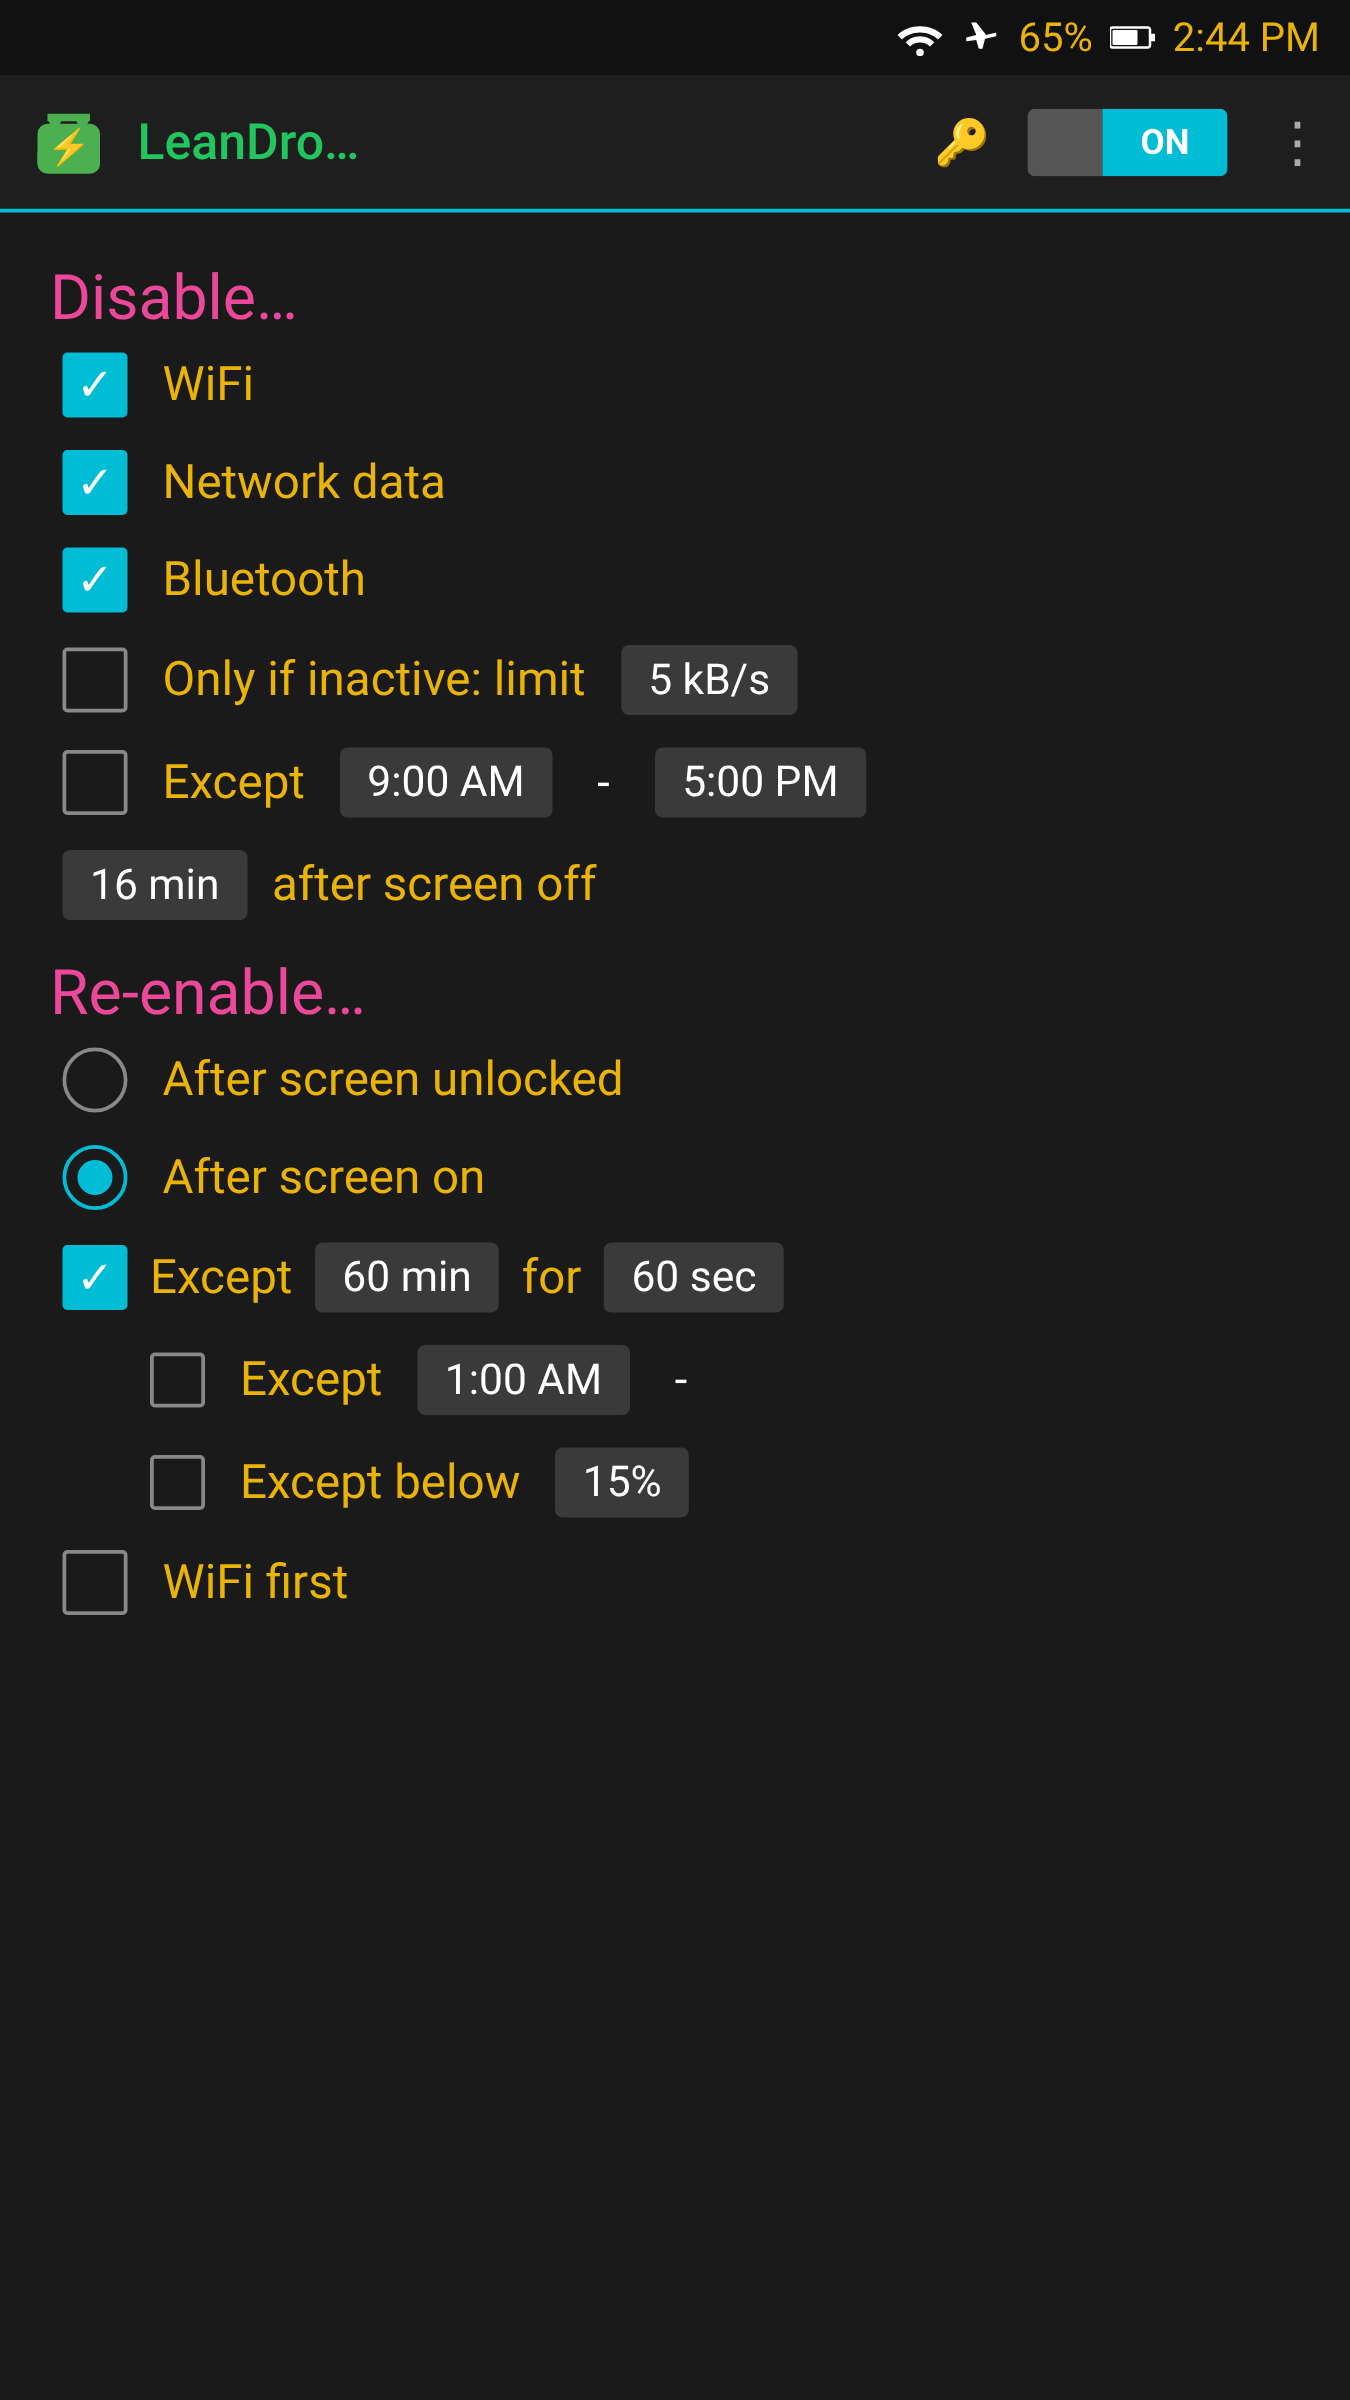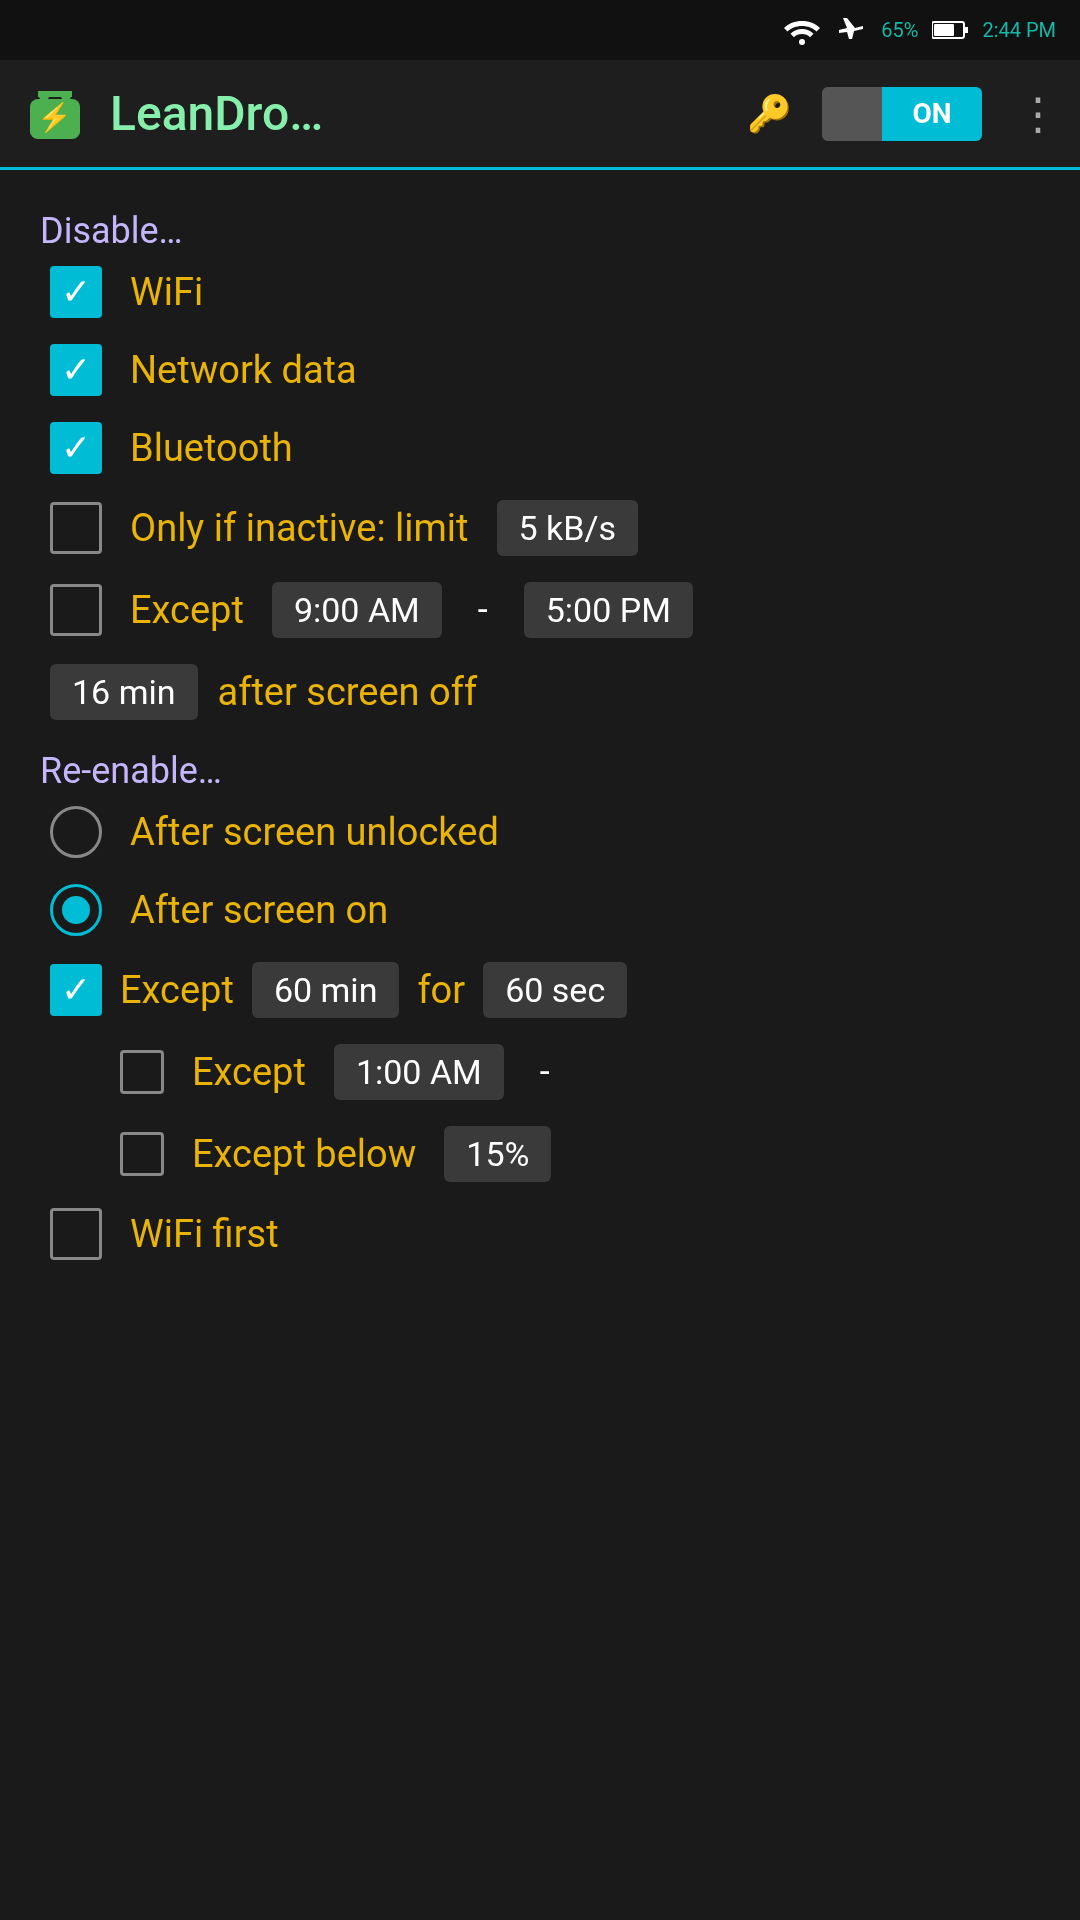--- a/index.html
+++ b/index.html
@@ -22,42 +22,42 @@
       justify-content: flex-end;
       padding: 0 24px;
       gap: 16px;
     }
     .status-icons {
       display: flex;
       align-items: center;
       gap: 14px;
     }
     .status-text {
-      font-size: 20px;
-      color: #14b8a6;
+      font-size: 32px;
+      color: #eab308;
       font-weight: 400;
     }
 
     
     .app-bar {
       background: #1e1e1e;
       height: 110px;
       display: flex;
       align-items: center;
       padding: 0 20px;
       border-bottom: 3px solid #00bcd4;
       gap: 20px;
     }
     .app-icon {
       width: 70px;
       height: 70px;
     }
     .app-title {
-      font-size: 48px;
-      color: #86efac;
+      font-size: 40px;
+      color: #22c55e;
       font-weight: 500;
       flex: 1;
     }
     .key-icon {
       font-size: 36px;
       color: #aaaaaa;
       margin-right: 10px;
     }
     .toggle-switch {
       display: flex;
@@ -90,23 +90,23 @@
       margin-left: 14px;
       cursor: pointer;
       line-height: 1;
     }
 
     
     .content {
       padding: 30px 40px;
     }
     .section-title {
-      font-size: 36px;
+      font-size: 50px;
       font-weight: 400;
-      color: #c4b5fd;
+      color: #ec4899;
       margin-bottom: 24px;
       margin-top: 10px;
     }
 
     
     .checkbox-row {
       display: flex;
       align-items: center;
       gap: 28px;
       margin-bottom: 26px;

